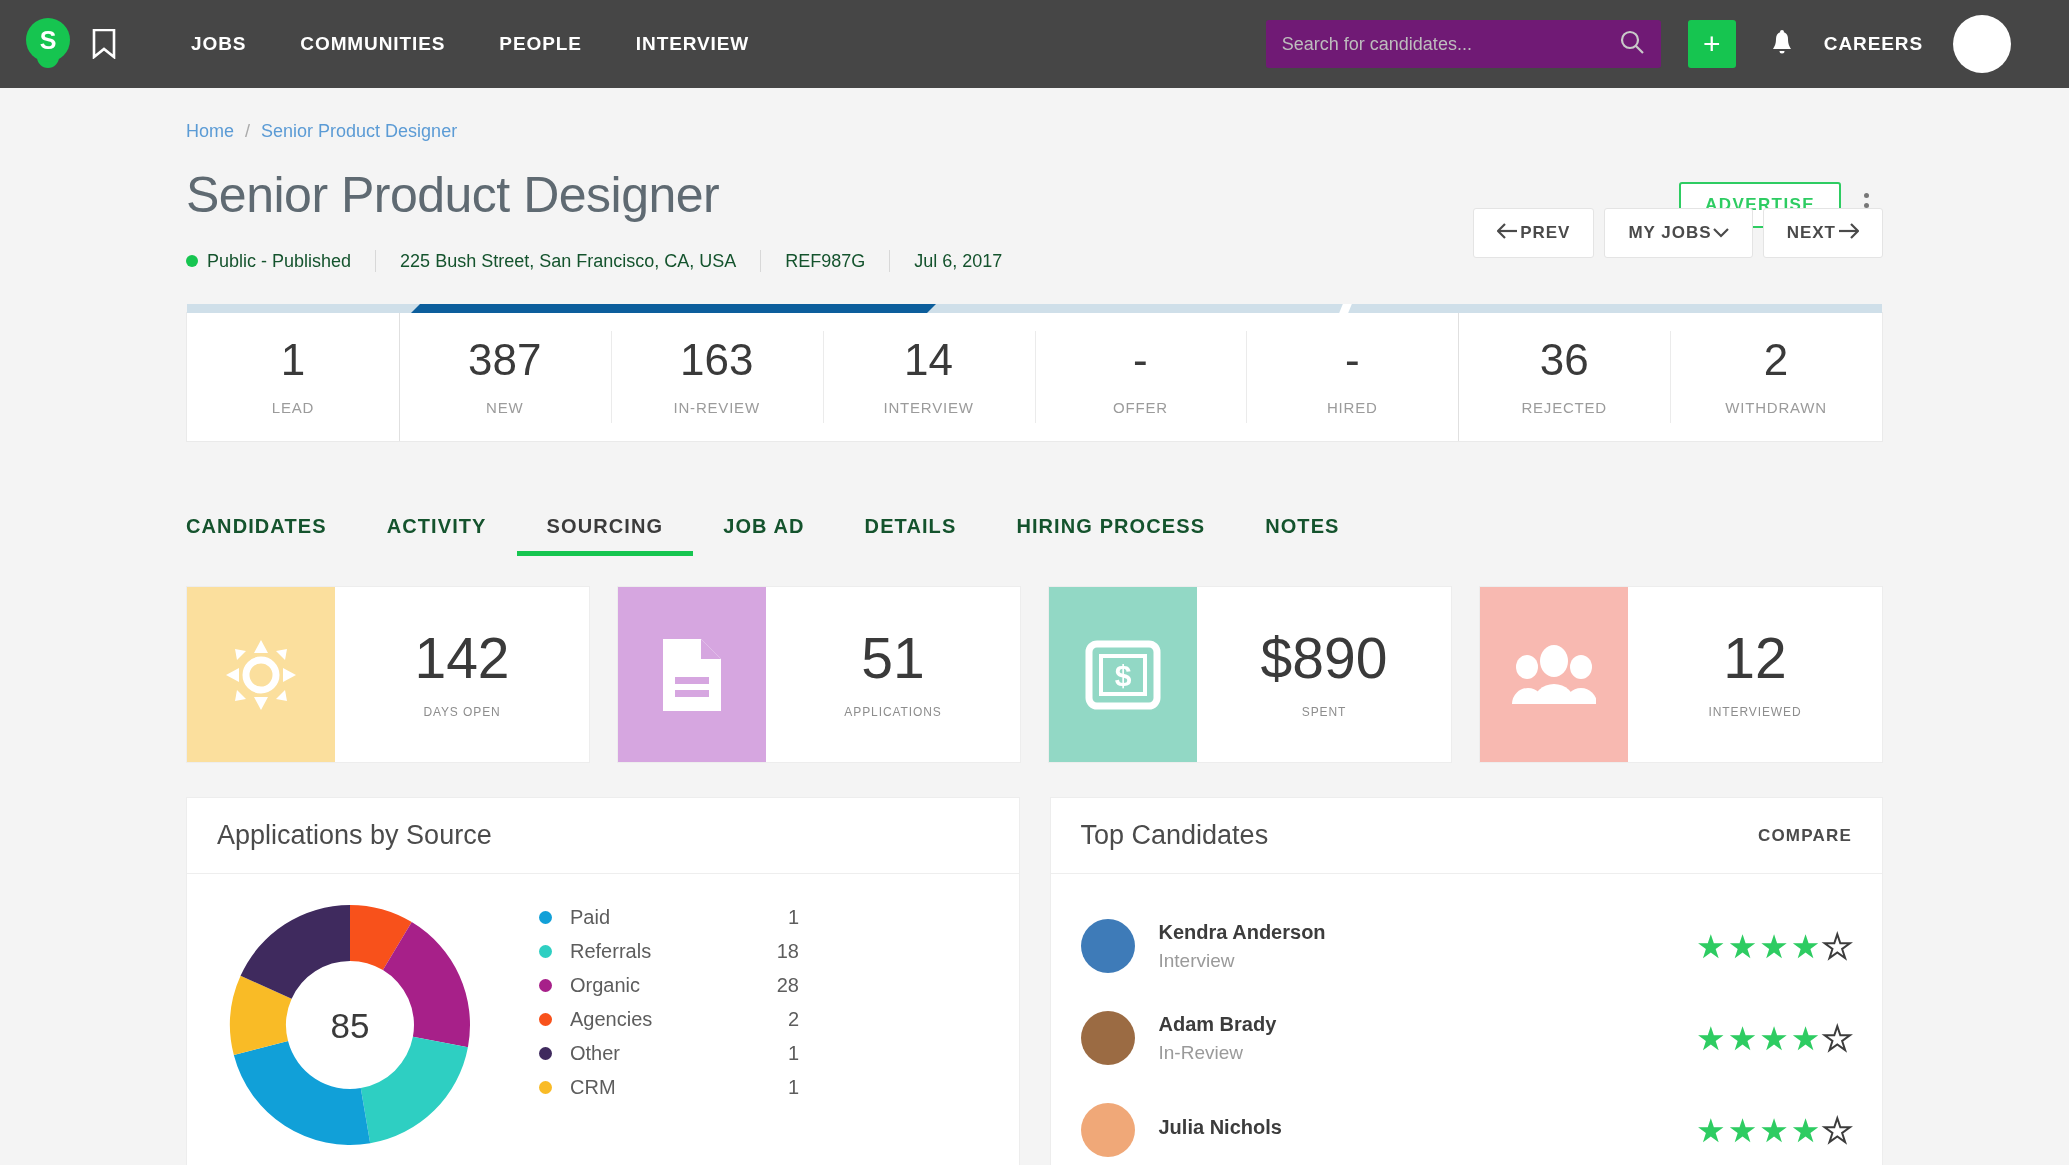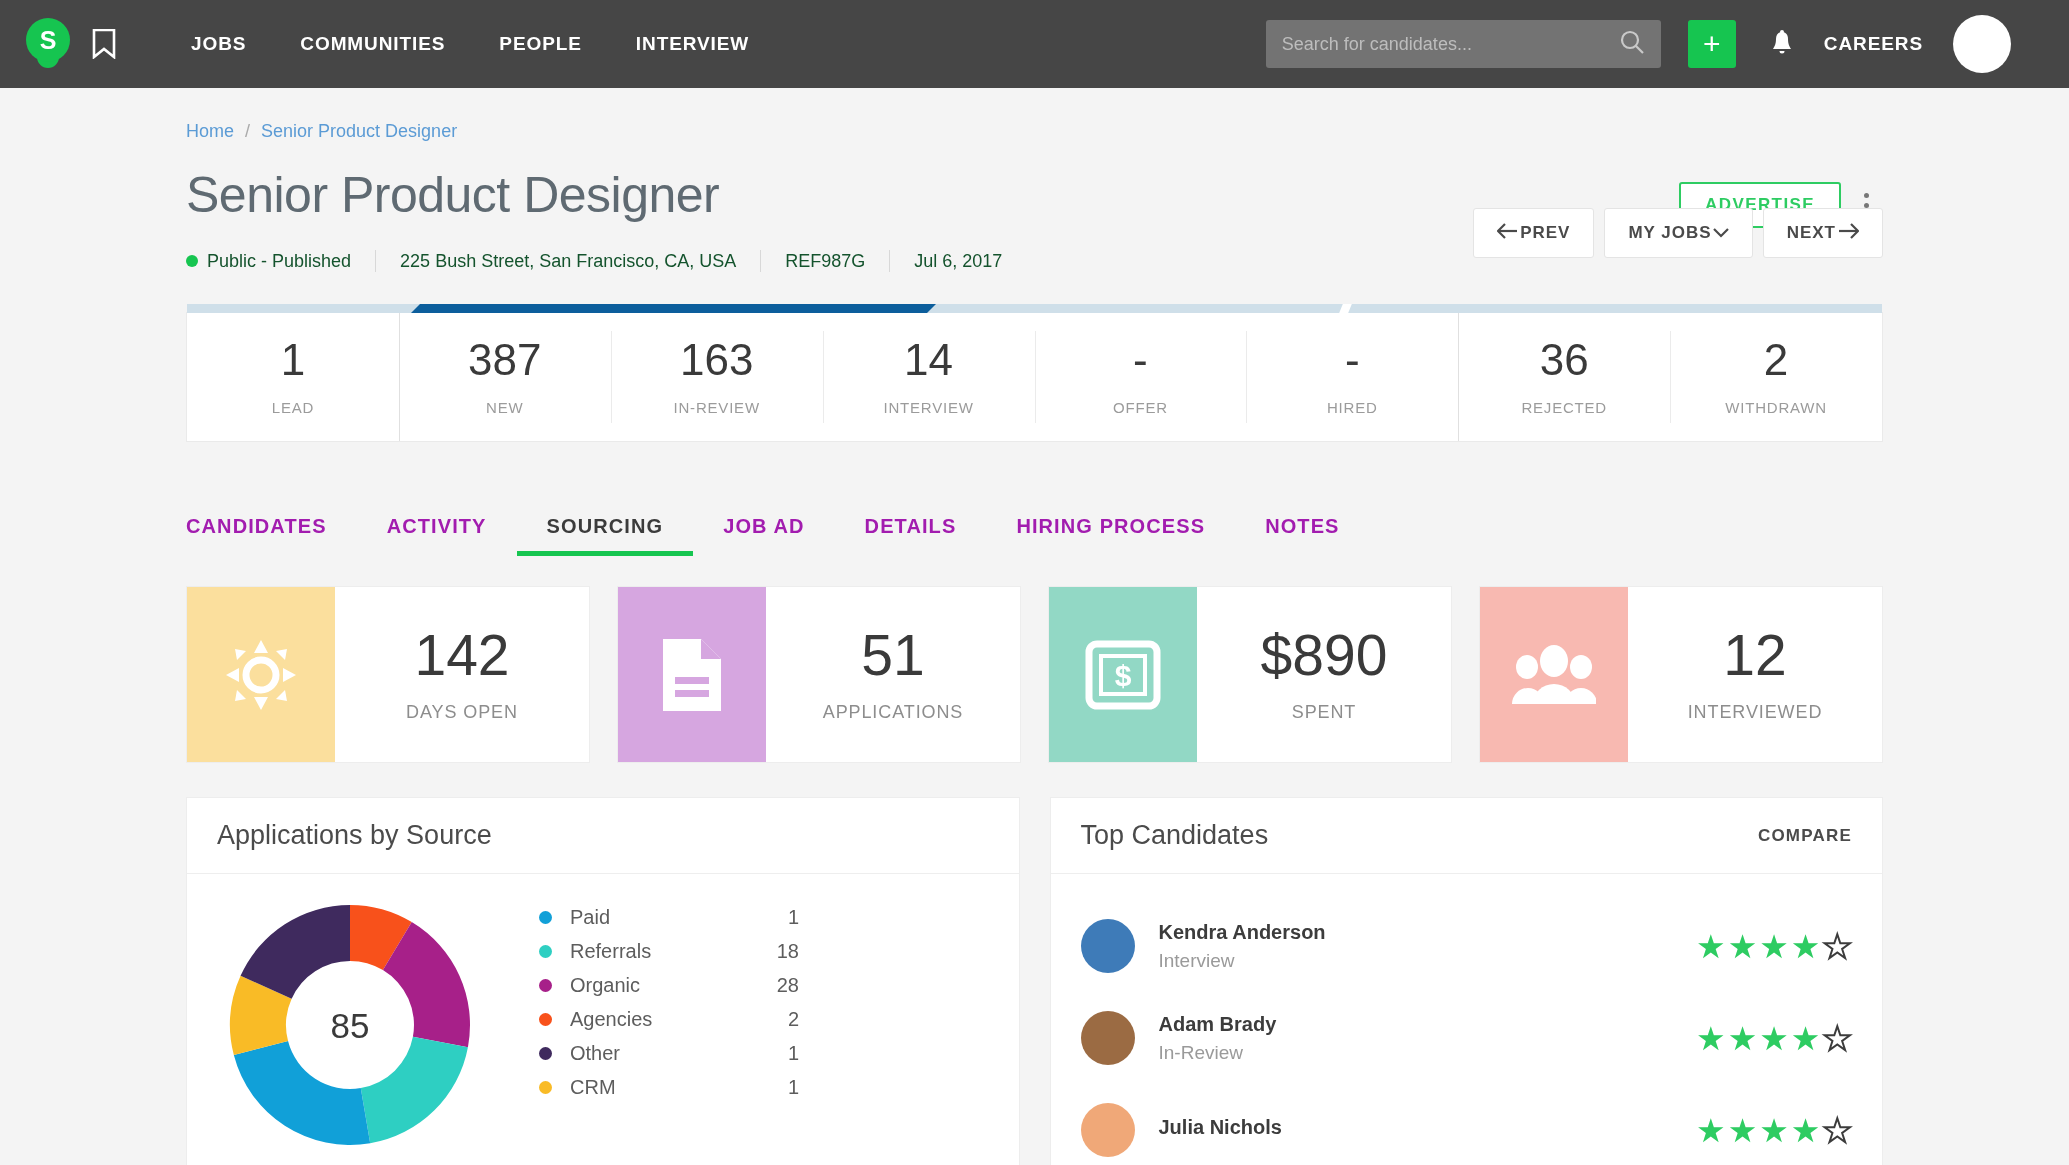--- a/index.html
+++ b/index.html
@@ -68,21 +68,21 @@
     white-space: nowrap;
   }
   .nav-right {
     margin-left: auto;
     display: flex;
     align-items: center;
   }
   .search-wrap {
     width: 395px;
     height: 48px;
-    background: #737373;
+    background: #701a75;
     border-radius: 3px;
     display: flex;
     align-items: center;
     padding: 0 16px;
   }
   .search-wrap input {
     flex: 1;
     background: transparent;
     border: 0;
     outline: none;
@@ -267,21 +267,21 @@
   
   .tabs {
     display: flex;
     margin-top: 73px;
     gap: 0;
   }
   .tab {
     font-size: 20px;
     font-weight: bold;
     letter-spacing: 1.1px;
-    color: #a21caf;
+    color: #14532d;
     padding: 0 30px 18px 30px;
     cursor: pointer;
     position: relative;
     white-space: nowrap;
   }
   .tab:first-child { padding-left: 0; }
   .tab.active { color: #3b3b3b; }
   .tab.active::after {
     content: "";
     position: absolute;
@@ -319,21 +319,21 @@
     justify-content: center;
   }
   .metric-val {
     font-size: 57px;
     color: #3a3a3a;
     font-weight: 400;
     line-height: 1;
   }
   .metric-label {
     margin-top: 18px;
-    font-size: 18px;
+    font-size: 12px;
     color: #8d8d8d;
     letter-spacing: 0.9px;
   }
 
   
   .panels-row {
     display: flex;
     gap: 30px;
     margin-top: 34px;
   }

